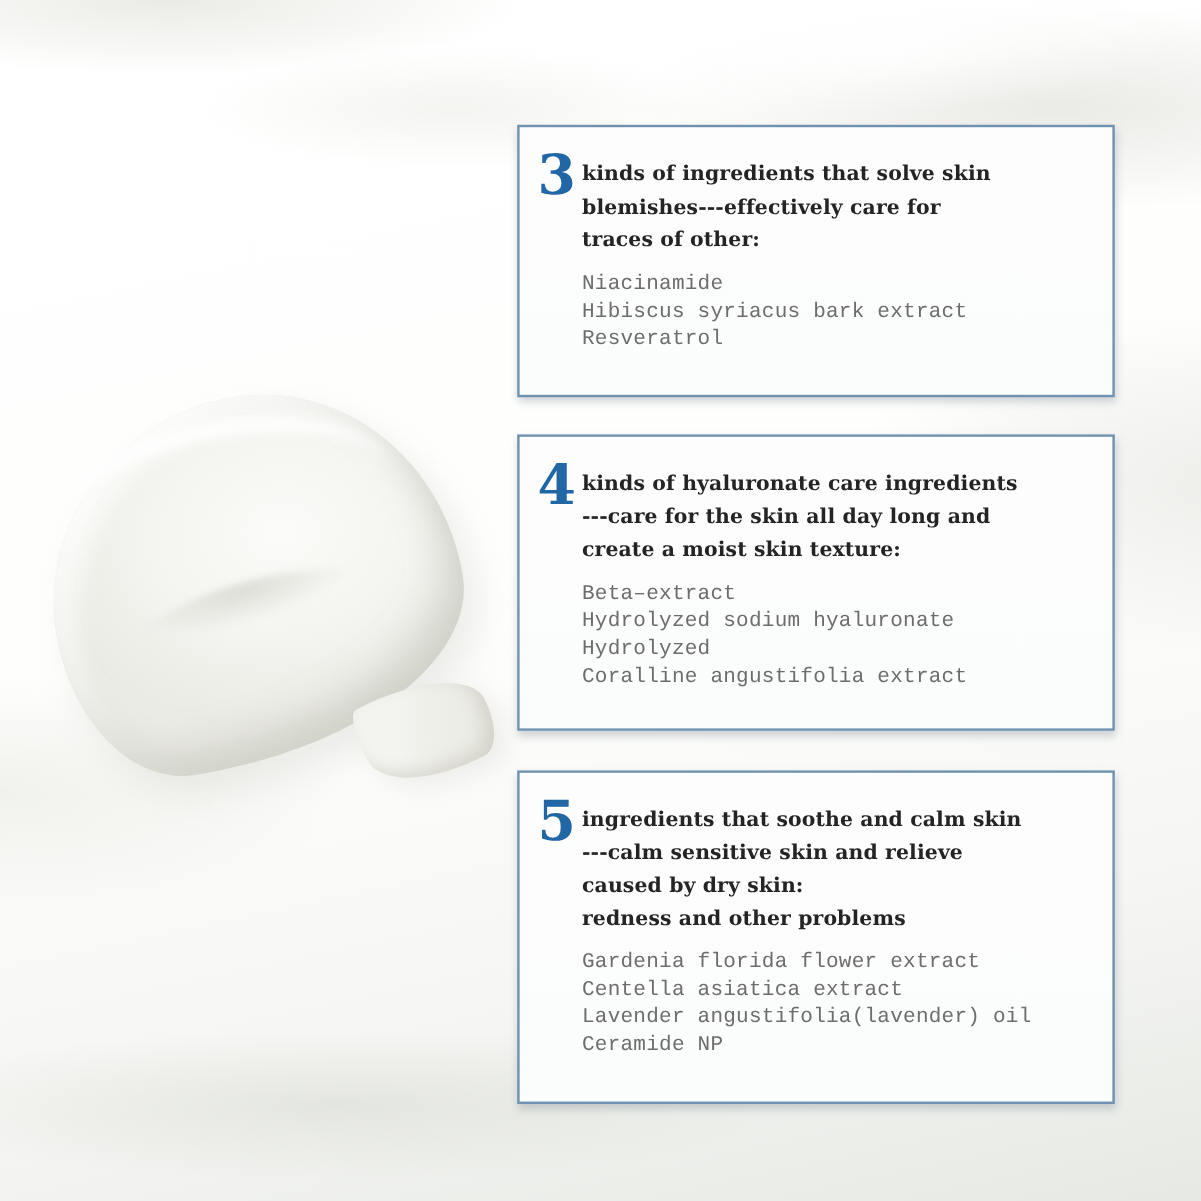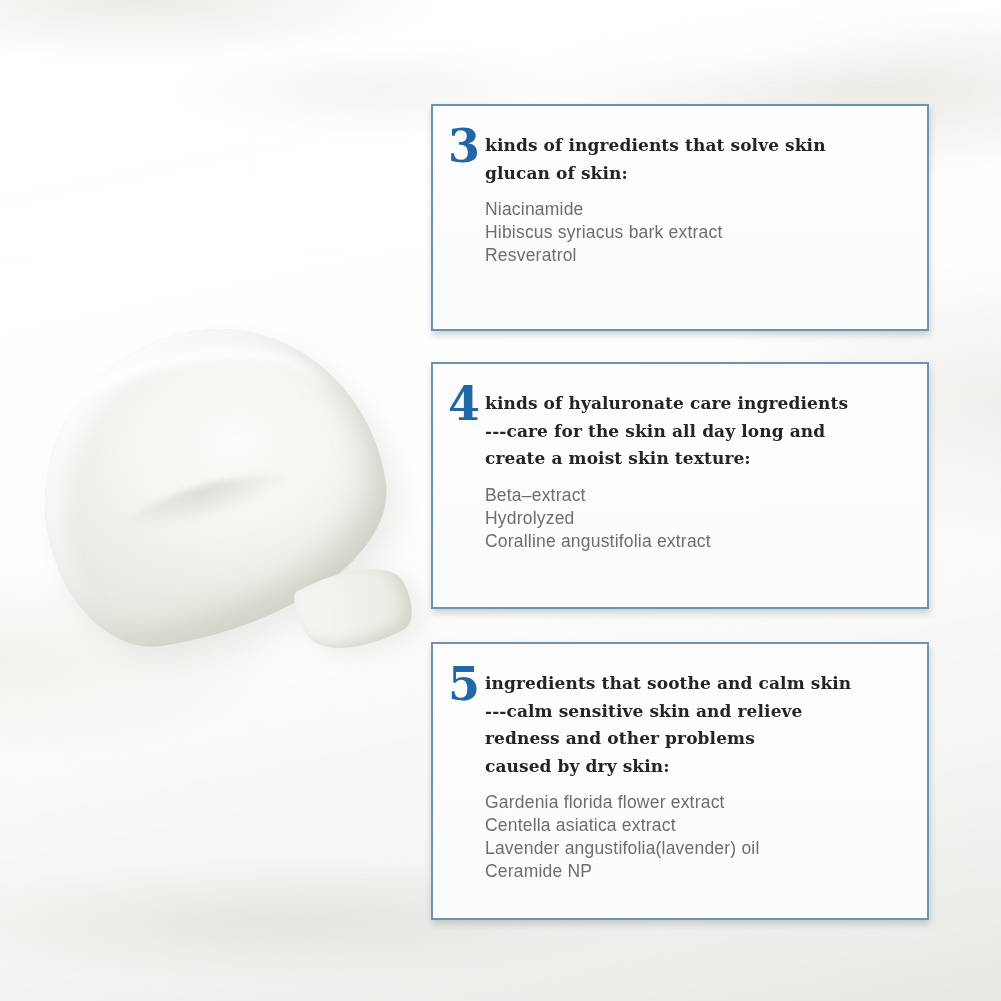--- a/index.html
+++ b/index.html
@@ -91,69 +91,71 @@
     font-family: "DejaVu Serif", serif;
     font-weight: 700;
     font-size: 17px; line-height: 27.5px;
     color: #242424;
     letter-spacing: 0.1px;
   }
   .heading .hline { white-space: nowrap; }
   .ingredients {
     margin: 11px 0 0 0; padding: 0;
     list-style: none;
-    font-family: Liberation Sans, sans-serif;
+    font-family: Liberation Mono, monospace;
     font-size: 17.5px; line-height: 23px;
     color: #6d6d6d;
     letter-spacing: 0.2px;
   }
 </style>
 </head>
 <body>
 
 <div class="stage">
 
   <div class="bg-ridge"></div>
   <div class="swoosh"></div>
   <div class="swoosh-tip"></div>
 
   <section class="card card-1">
     <span class="big-num">3</span>
     <div class="heading">
       <div class="hline">kinds of ingredients that solve skin</div>
-      <div class="hline">glucan of skin:</div>
+      <div class="hline">blemishes---effectively care for</div>
+      <div class="hline">traces of other:</div>
     </div>
     <ul class="ingredients">
       <li>Niacinamide</li>
       <li>Hibiscus syriacus bark extract</li>
       <li>Resveratrol</li>
     </ul>
   </section>
 
   <section class="card card-2">
     <span class="big-num">4</span>
     <div class="heading">
       <div class="hline">kinds of hyaluronate care ingredients</div>
       <div class="hline">---care for the skin all day long and</div>
       <div class="hline">create a moist skin texture:</div>
     </div>
     <ul class="ingredients">
       <li>Beta–extract</li>
+      <li>Hydrolyzed sodium hyaluronate</li>
       <li>Hydrolyzed</li>
       <li>Coralline angustifolia extract</li>
     </ul>
   </section>
 
   <section class="card card-3">
     <span class="big-num">5</span>
     <div class="heading">
       <div class="hline">ingredients that soothe and calm skin</div>
       <div class="hline">---calm sensitive skin and relieve</div>
+      <div class="hline">caused by dry skin:</div>
       <div class="hline">redness and other problems</div>
-      <div class="hline">caused by dry skin:</div>
     </div>
     <ul class="ingredients">
       <li>Gardenia florida flower extract</li>
       <li>Centella asiatica extract</li>
       <li>Lavender angustifolia(lavender) oil</li>
       <li>Ceramide NP</li>
     </ul>
   </section>
 
 </div>

